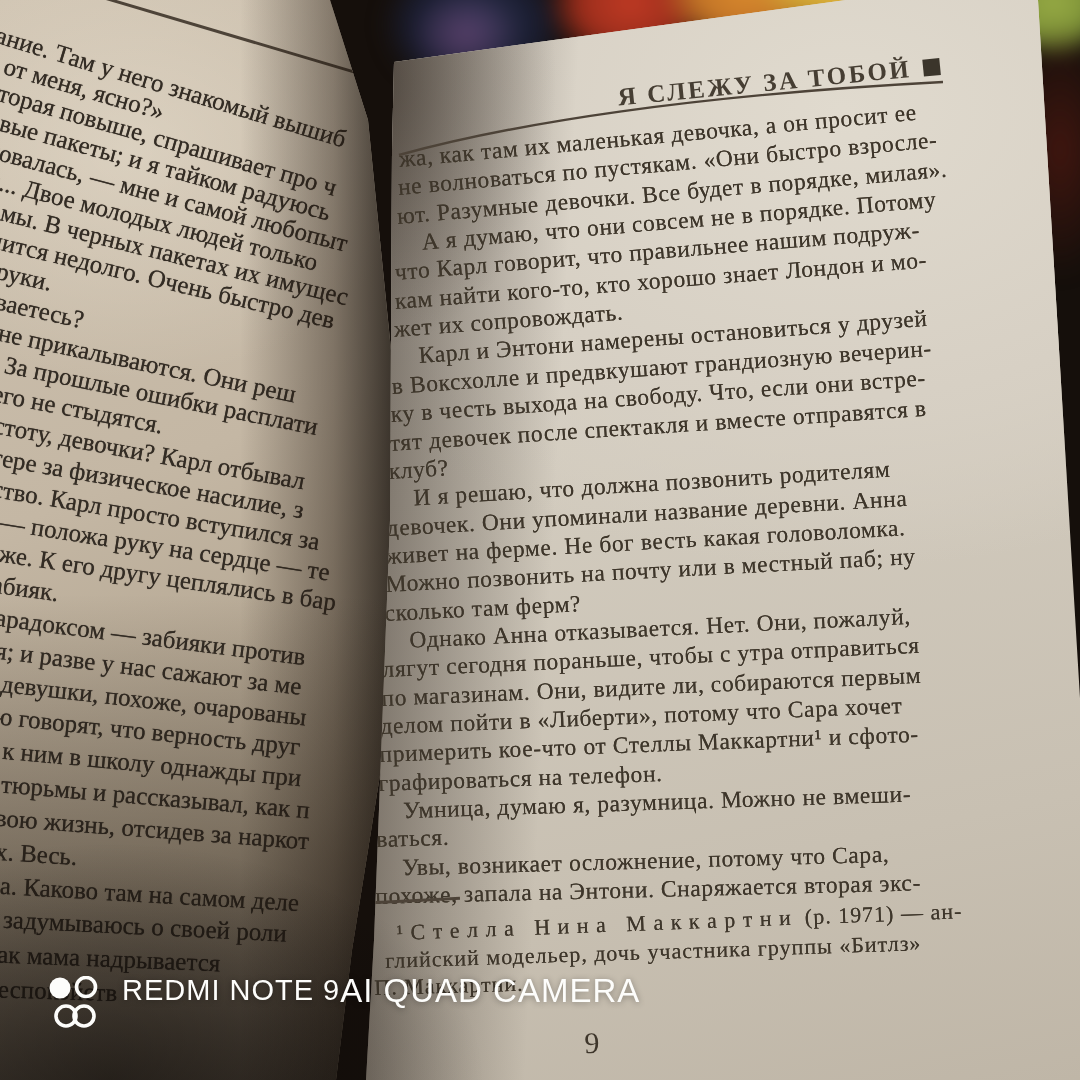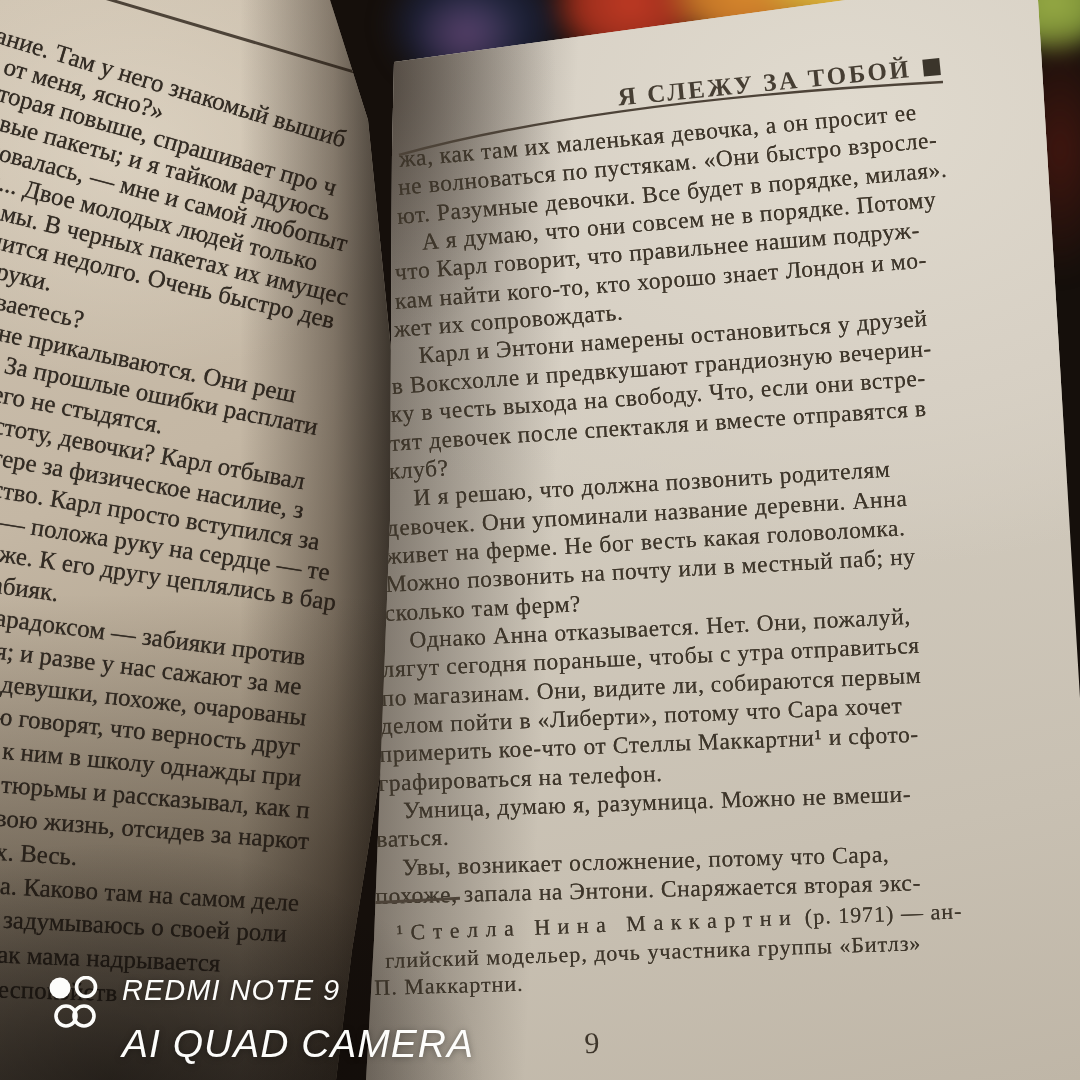--- a/index.html
+++ b/index.html
@@ -56,23 +56,23 @@
   
   .vignette{position:absolute;inset:0;pointer-events:none;background:
      radial-gradient(520px 330px at 110px 1080px,rgba(10,7,5,.5),transparent 72%),
      radial-gradient(130% 130% at 50% 45%,transparent 60%,rgba(10,6,4,.20) 100%);}
 
   
   .watermark{position:absolute;left:46px;top:976px;display:flex;align-items:flex-start;
      color:#fdfdfb;font-family:"Liberation Sans","DejaVu Sans",sans-serif;
      text-shadow:0 1px 6px rgba(0,0,0,.35);}
   .wm-logo{width:60px;height:58px;margin-right:16px;}
-  .wm-lines{display:flex;flex-direction:column;justify-content:flex-end;margin-top:-2px;font-style:italic;}
+  .wm-lines{display:flex;flex-direction:row;justify-content:flex-end;margin-top:-2px;}
   .wm-l1{font-size:29px;letter-spacing:1px;line-height:33px;}
-  .wm-l2{font-size:39px;letter-spacing:1px;line-height:33px;margin-top:20px;}
+  .wm-l2{font-size:33px;letter-spacing:1px;line-height:33px;}
 </style>
 </head>
 <body>
 
 <div class="scene">
 
   <div class="bg-blobs">
     <div class="blob blob-navy"></div>
     <div class="blob blob-purple"></div>
     <div class="blob blob-red"></div>

